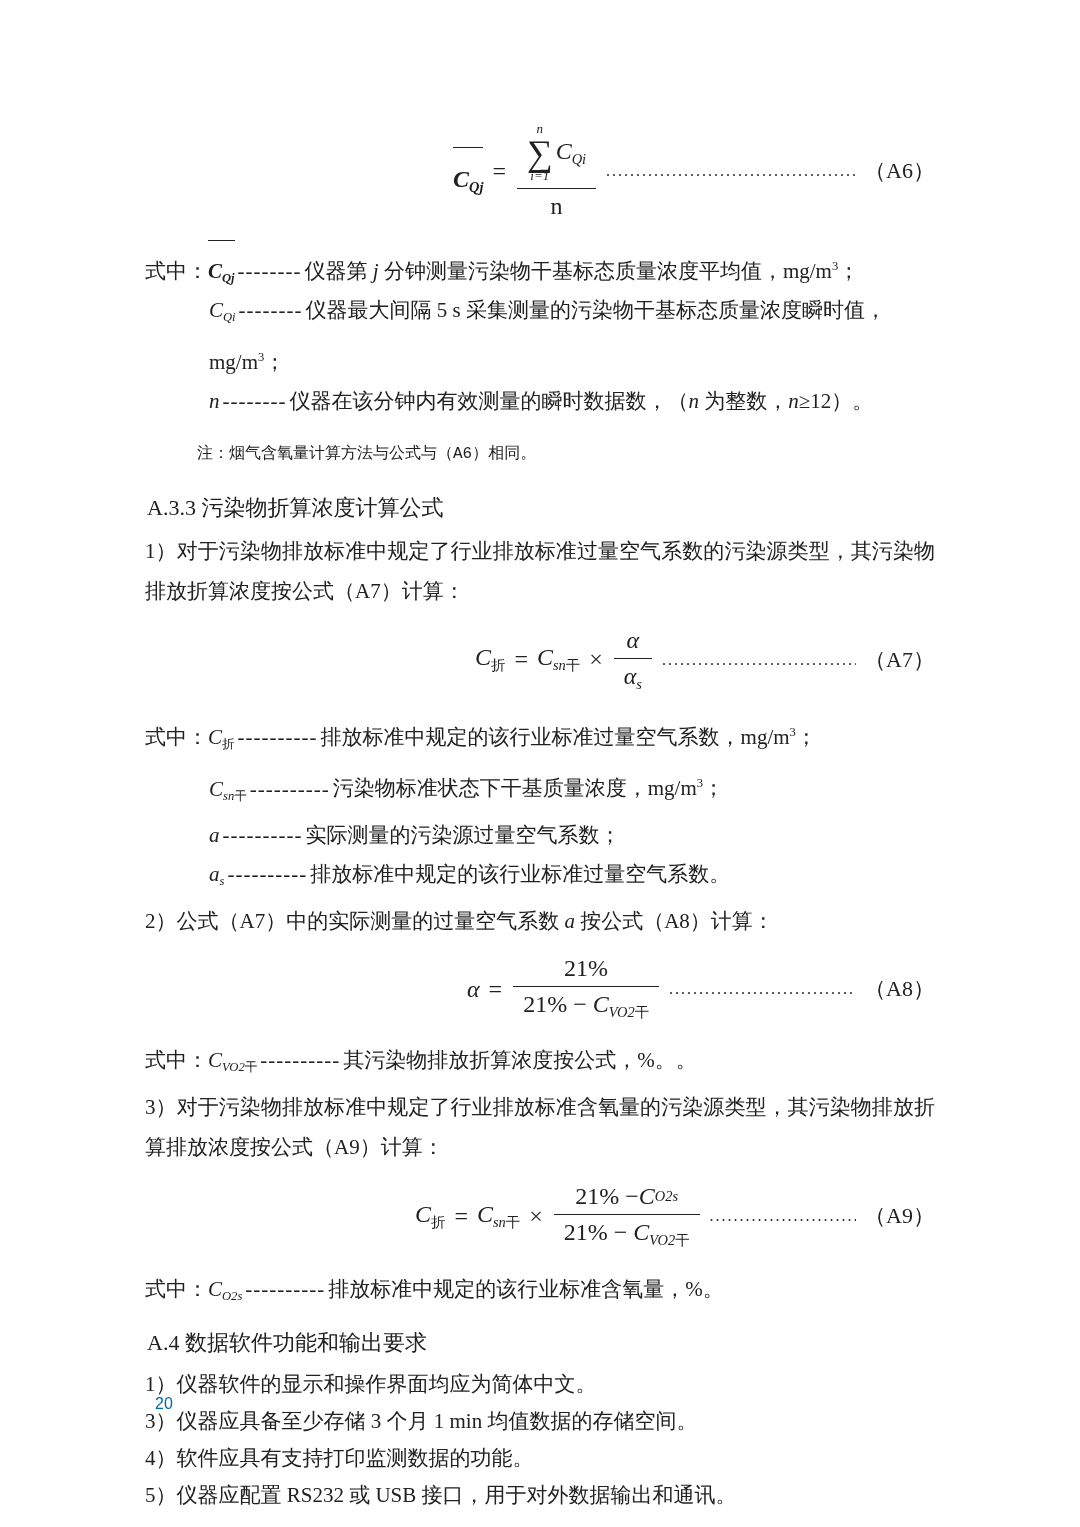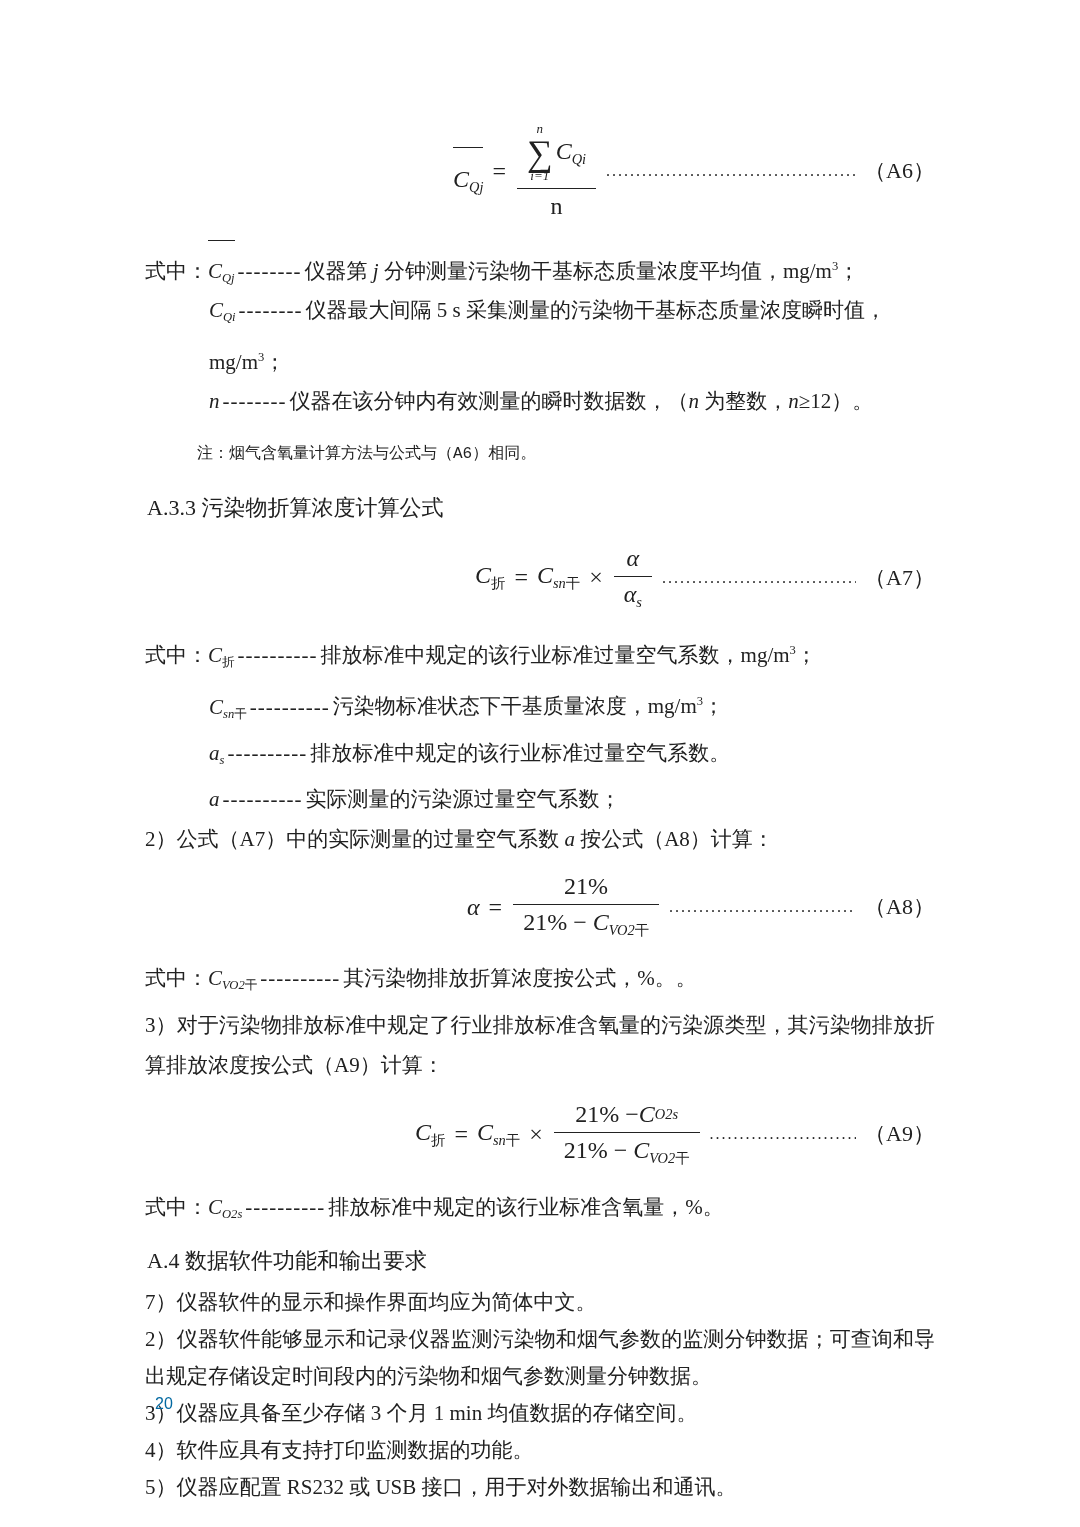--- a/index.html
+++ b/index.html
@@ -37,21 +37,21 @@
           vertical-align:middle; margin:0 2px; }
   .frac .num { padding:0 10px 4px; display:flex; align-items:center; justify-content:center; }
   .frac .den { border-top:1.6px solid #222; padding:4px 10px 0;
                align-self:stretch; text-align:center; }
 
   .sum { display:inline-flex; flex-direction:column; align-items:center;
          line-height:1; margin-right:3px; }
   .sum .lim { font-size:13px; font-style:italic; line-height:1.15; }
   .sum .sig { font-size:36px; line-height:0.9; font-style:normal; }
 
-  .ovl { display:inline-block; border-top:1.6px solid #222; padding-top:19px; line-height:1.05; }
+  .ovl { display:inline-block; border-top:1.6px solid #222; padding-top:19px; line-height:1.05;font-weight:bold; }
 
   .f-a6 { padding-left:308px; margin:6px 0 20px; }
   .f-a7 { padding-left:330px; margin:16px 0 20px; }
   .f-a8 { padding-left:322px; margin:14px 0 18px; }
   .f-a9 { padding-left:270px; margin:16px 0 20px; }
 
   .mt6  { margin-top:6px; }
 
   .page-num { position:absolute; left:155px; top:1395px; font-size:16px;
               color:#0369a1; font-family:"Liberation Sans","DejaVu Sans",sans-serif; }
@@ -89,20 +89,21 @@
       <span><span class="it">C</span><span class="sb it">Qi</span></span><span class="dash">--------</span><span>仪器最大间隔 5 s 采集测量的污染物干基标态质量浓度瞬时值，mg/m</span><span class="sp">3</span><span>；</span>
     </p>
     <p class="where-row where-cont">
       <span class="it">n</span><span class="dash">--------</span><span>仪器在该分钟内有效测量的瞬时数据数，（</span><span class="it">n</span><span> 为整数，</span><span class="it">n</span><span>≥12）。</span>
     </p>
 
     <p class="note">注：烟气含氧量计算方法与公式与（A6）相同。</p>
 
     <p class="heading">A.3.3 污染物折算浓度计算公式</p>
 
+    <p class="p">1）对于污染物排放标准中规定了行业排放标准过量空气系数的污染源类型，其污染物排放折算浓度按公式（A7）计算：</p>
 
     <div class="formula f-a7">
       <span class="f-body">
         <span><span class="it">C</span><span class="sb">折</span></span>
         <span class="op">=</span>
         <span><span class="it">C</span><span class="sb"><span class="it">sn</span><span>干</span></span></span>
         <span class="op">×</span>
         <span class="frac">
           <span class="num">
               <span class="it">α</span>
@@ -114,24 +115,24 @@
       <span class="f-label">（A7）</span>
     </div>
 
     <p class="where-row">
       <span>式中：</span><span><span class="it">C</span><span class="sb">折</span></span><span class="dash">----------</span><span>排放标准中规定的该行业标准过量空气系数，mg/m</span><span class="sp">3</span><span>；</span>
     </p>
     <p class="where-row where-cont">
       <span><span class="it">C</span><span class="sb"><span class="it">sn</span><span>干</span></span></span><span class="dash">----------</span><span>污染物标准状态下干基质量浓度，mg/m</span><span class="sp">3</span><span>；</span>
     </p>
     <p class="where-row where-cont">
-      <span><span class="it">a</span><span class="sb it">s</span></span><span class="dash">----------</span><span>排放标准中规定的该行业标准过量空气系数。</span>
+      <span class="it">a</span><span class="dash">----------</span><span>实际测量的污染源过量空气系数；</span>
     </p>
     <p class="where-row where-cont">
-      <span class="it">a</span><span class="dash">----------</span><span>实际测量的污染源过量空气系数；</span>
+      <span><span class="it">a</span><span class="sb it">s</span></span><span class="dash">----------</span><span>排放标准中规定的该行业标准过量空气系数。</span>
     </p>
 
     <p class="p">
       <span>2）公式（A7）中的实际测量的过量空气系数 </span><span class="it">a</span><span> 按公式（A8）计算：</span>
     </p>
 
     <div class="formula f-a8">
       <span class="f-body">
         <span class="it">α</span>
         <span class="op">=</span>
@@ -169,22 +170,21 @@
       <span class="f-label">（A9）</span>
     </div>
 
     <p class="where-row">
       <span>式中：</span><span><span class="it">C</span><span class="sb it">O2s</span></span><span class="dash">----------</span><span>排放标准中规定的该行业标准含氧量，%。</span>
     </p>
 
     <p class="heading mt6">A.4 数据软件功能和输出要求</p>
 
     <div class="items">
-      <p class="p">7）仪器软件的显示和操作界面均应为简体中文。</p>
-      <p class="p">2）仪器软件能够显示和记录仪器监测污染物和烟气参数的监测分钟数据；可查询和导出规定存储设定时间段内的污染物和烟气参数测量分钟数据。</p>
+      <p class="p">1）仪器软件的显示和操作界面均应为简体中文。</p>
       <p class="p">3）仪器应具备至少存储 3 个月 1 min 均值数据的存储空间。</p>
       <p class="p">4）软件应具有支持打印监测数据的功能。</p>
       <p class="p">5）仪器应配置 RS232 或 USB 接口，用于对外数据输出和通讯。</p>
     </div>
 
   </div>
 
   <div class="page-num">20</div>
 </div>
 

